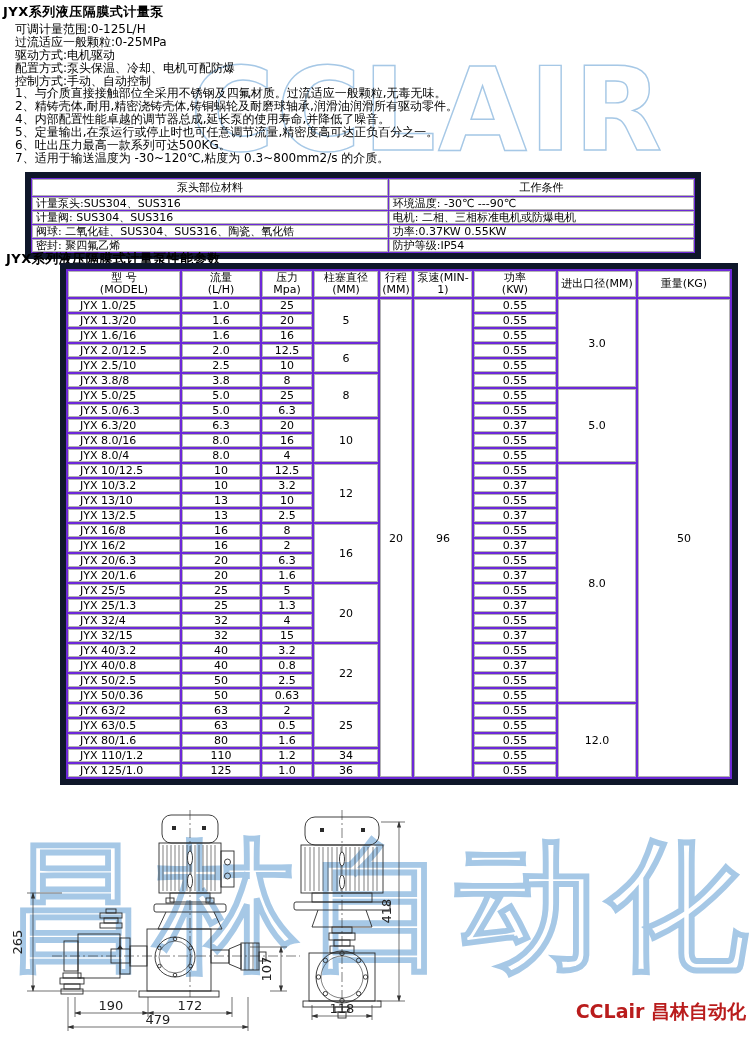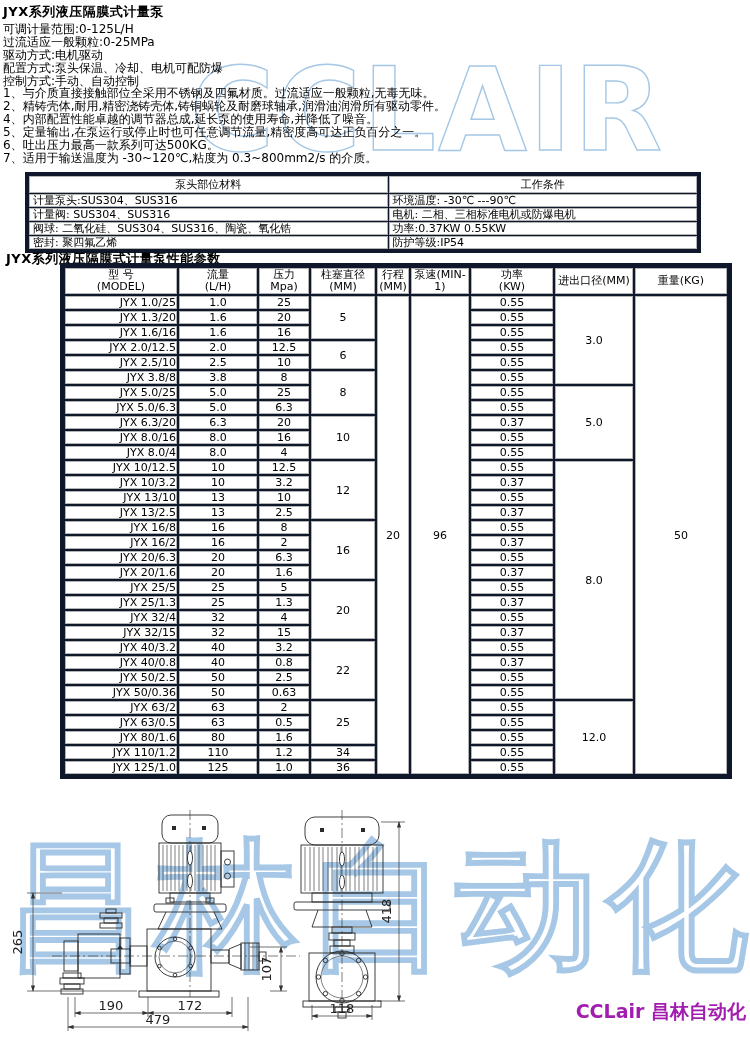--- a/index.html
+++ b/index.html
@@ -2,35 +2,35 @@
 <html><head>
 <meta charset="utf-8">
 <style>
   *{margin:0;padding:0;box-sizing:border-box}
   html,body{background:#fff}
   body{width:750px;height:1037px;position:relative;overflow:hidden;
        font-family:"DejaVu Sans",sans-serif;color:#000}
   .wm{position:absolute;z-index:0;pointer-events:none}
   #page{position:absolute;inset:0;z-index:1}
   .doc-title{font-size:13px;font-weight:bold;padding:3px 0 2px 3px;letter-spacing:.5px}
-  .lines{font-size:12px;line-height:12.9px;padding-left:3px;white-space:nowrap}
+  .lines{font-size:12px;line-height:12.9px;padding-left:15px;white-space:nowrap}
   .lines div{height:12.9px;overflow:hidden}
-  table{border-collapse:separate;border:3px solid #0f172a;background:#0f172a}
+  table{border-collapse:separate;border:6px solid #0f172a;background:#6d28d9}
   td,th{border:1px solid #b3b3b3;font-size:11px;font-weight:normal;background:#fff;overflow:hidden;white-space:nowrap}
   #materials-table{position:absolute;left:25px;top:172px;width:676px;border-spacing:1px}
   #materials-table th{height:12px;text-align:center}
   #materials-table td{height:11px;line-height:11px;padding:0 0 0 3px;text-align:left}
   #perf-title{position:absolute;left:3px;top:247px}
   #perf-table{position:absolute;left:60px;top:263px;border-spacing:2px}
   #perf-table th div{font-size:11px;line-height:12px;text-align:center}
   #perf-table td{height:11px;line-height:11px;text-align:center;vertical-align:middle}
-  #perf-table td.left{text-align:right;padding-left:11px}
+  #perf-table td.left{text-align:left;padding-left:11px}
   #drawing-title{position:absolute;left:3px;top:788px}
   #drawing-svg{position:absolute;left:0;top:805px}
-  #footer-brand{position:absolute;right:4px;top:999px;font-size:19px;font-weight:600;color:#a21caf}
+  #footer-brand{position:absolute;right:4px;top:999px;font-size:19px;font-weight:600;color:#b91c1c}
   .dimtext{font-size:13px;fill:#222;font-family:"DejaVu Sans",sans-serif}
 </style>
 </head>
 <body>
 
 <svg class="wm" style="left:180px;top:35px" width="570" height="140" viewBox="0 0 570 140">
   <text x="10" y="115" font-size="115" font-weight="bold" fill="none" stroke="#a6c8e6" stroke-width="1.4" font-family="DejaVu Sans, sans-serif" letter-spacing="2">CCLAIR</text>
 </svg>
 <svg class="wm" style="left:0;top:800px" width="750" height="200" viewBox="0 0 750 200">
   <text x="6" y="155" font-size="142" font-weight="bold" fill="none" stroke="#a6c8e6" stroke-width="1.4" font-family="DejaVu Sans, sans-serif" letter-spacing="8">昌林自动化</text>

